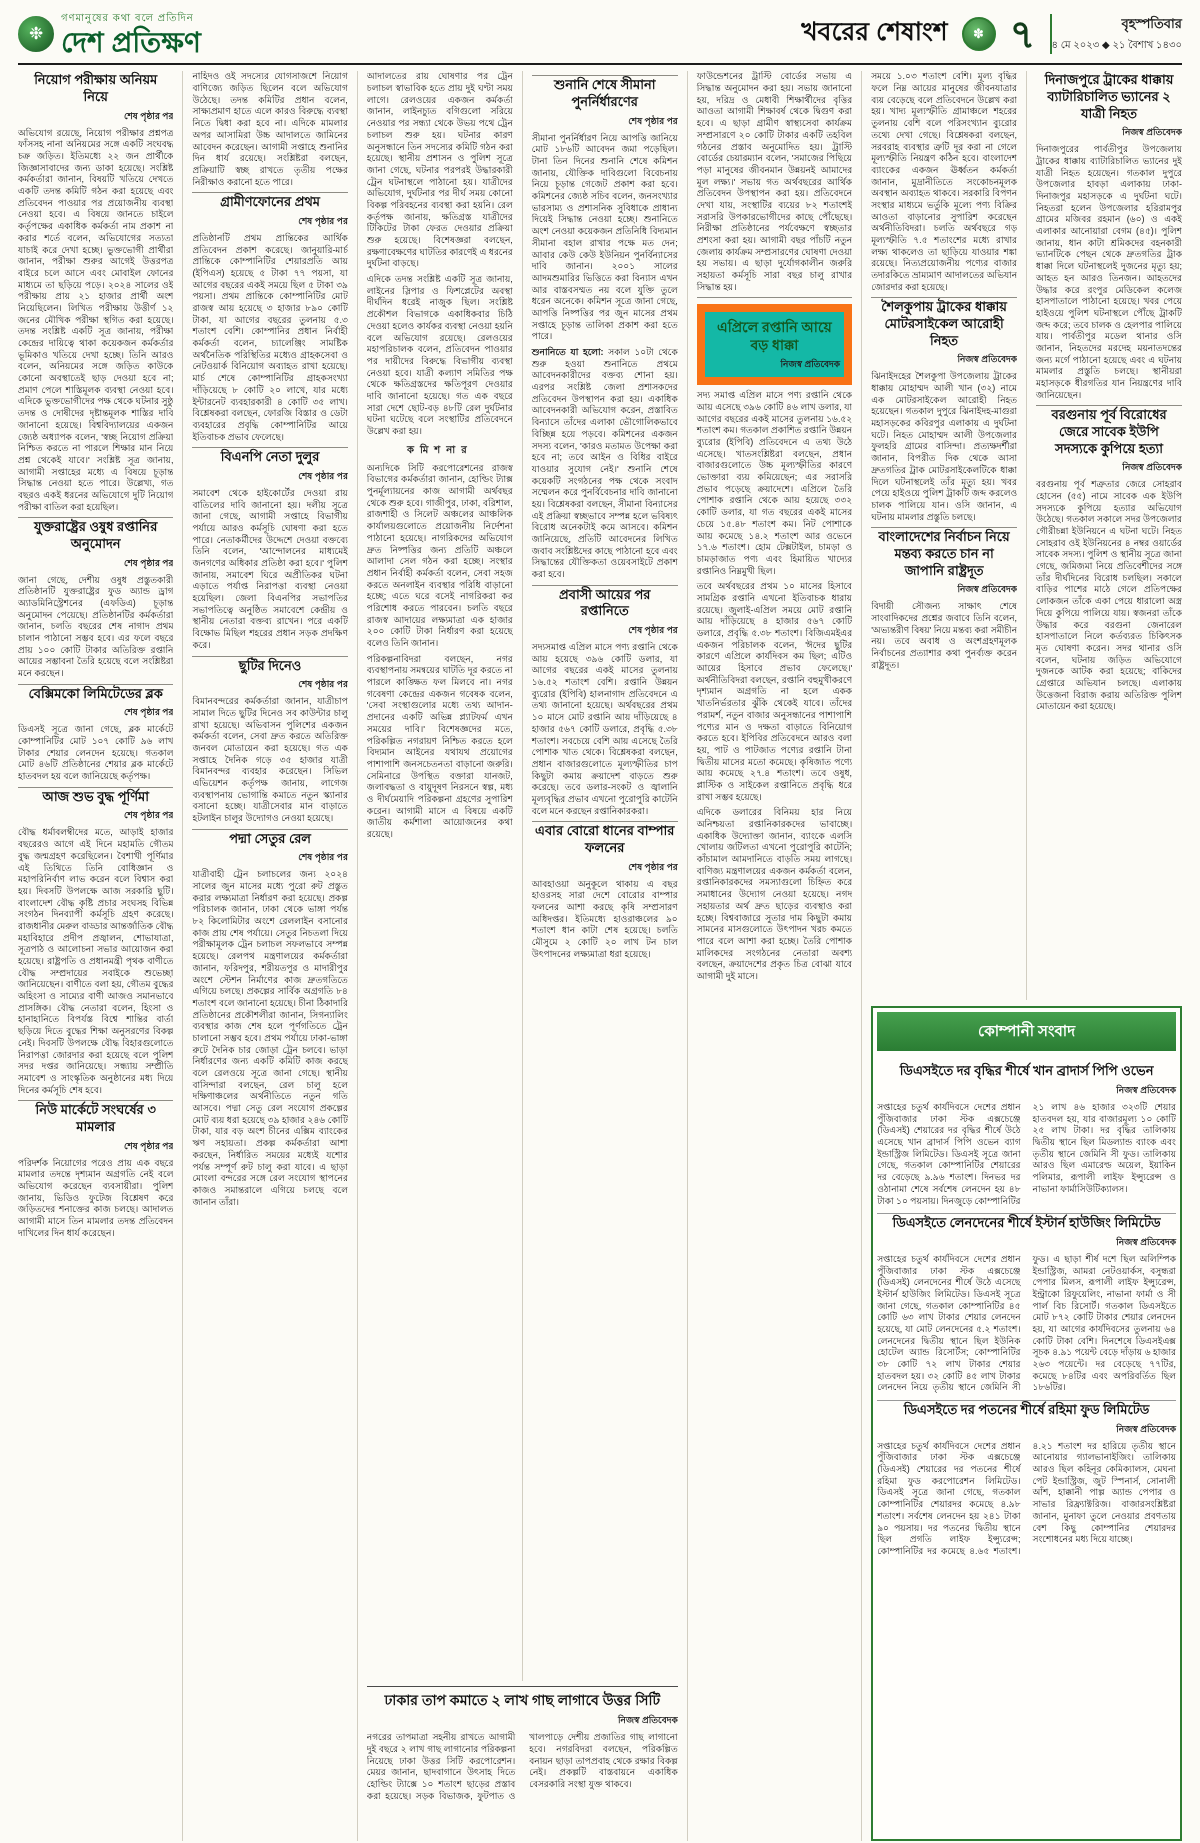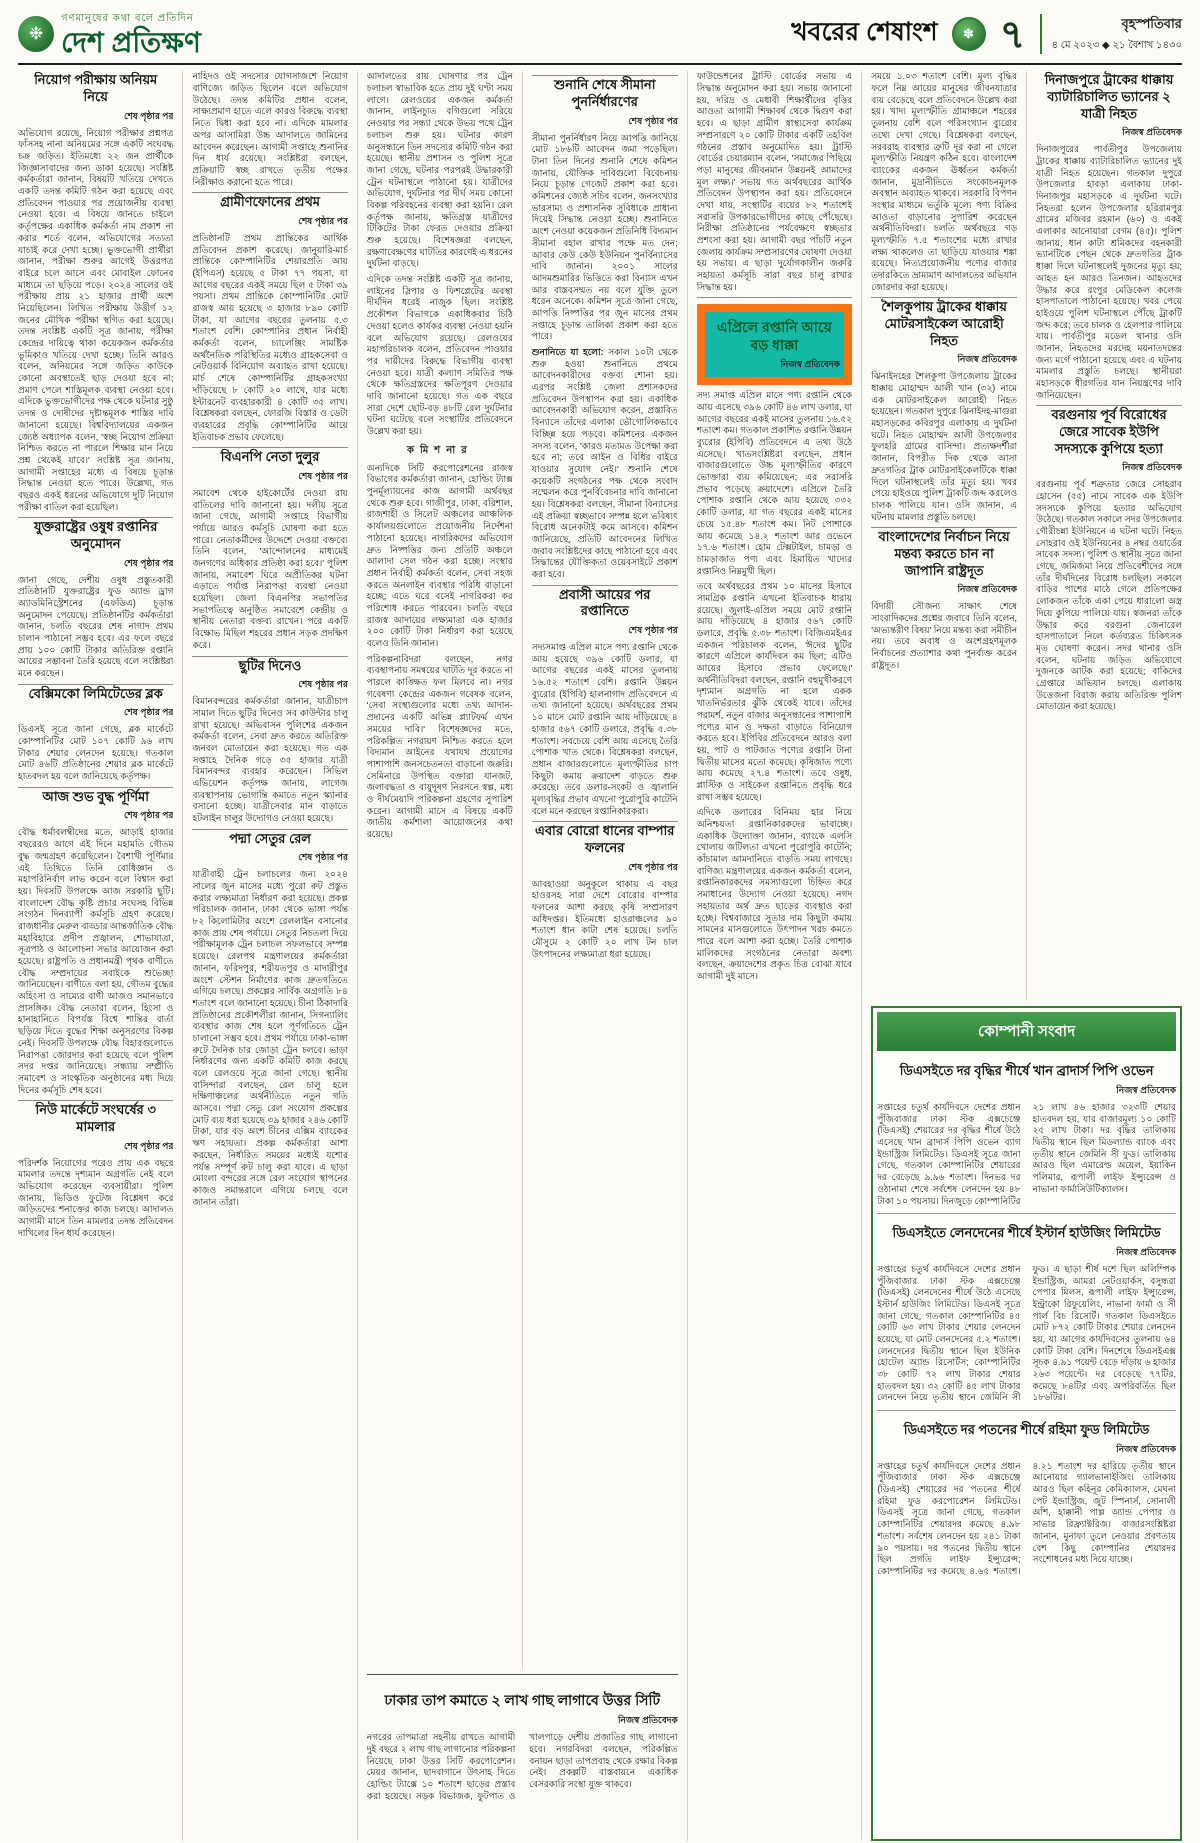--- a/index.html
+++ b/index.html
@@ -15,21 +15,21 @@
     background:radial-gradient(circle at 35% 35%, #55b35d, #15521f);
     color:#fff;display:flex;align-items:center;justify-content:center;font-size:17px;}
   .tagline{font-size:10px;color:#2e7d32;letter-spacing:1px;margin-bottom:1px;}
   .masthead-title{font-size:28px;font-weight:bold;color:#0b5e2b;line-height:1.05;}
   .spacer{flex:1;}
   .section-title{font-size:25px;font-weight:bold;color:#101010;white-space:nowrap;}
   .emblem{width:30px;height:30px;border-radius:50%;flex:none;border:2px solid #2e7d32;
     background:radial-gradient(circle at 40% 35%, #6abf6e, #1b5e20);
     color:#fff;display:flex;align-items:center;justify-content:center;font-size:13px;}
   .page-number{font-size:40px;font-weight:bold;color:#123c1a;line-height:1;}
-  .date-block{text-align:right;border-left:2px solid #2e7d32;padding-left:10px;}
+  .date-block{text-align:right;border-left:2px solid #2e7d32;padding-left:0;}
   .day{font-size:13px;font-weight:bold;}
   .date{font-size:10px;margin-top:2px;}
   
   .content{display:flex;height:1770px;overflow:hidden;margin-top:6px;}
   .content>*{min-width:0;}
   .content>*+*{border-left:1px solid #d2cec1;padding-left:9px;margin-left:9px;}
   .w1{flex:1;overflow:hidden;}
   .w2{flex:2;display:flex;flex-direction:column;overflow:hidden;}
   .pair{display:flex;flex:1;min-height:0;overflow:hidden;}
   .pair>.subcol{flex:1;min-width:0;overflow:hidden;}
@@ -40,29 +40,29 @@
   .headline{font-size:13px;font-weight:bold;text-align:center;line-height:1.28;margin:1px 3px 3px;color:#101010;}
   .kicker{font-size:9px;font-weight:bold;text-align:right;margin:0 0 4px;color:#222;}
   .body-text{font-size:9px;line-height:1.3;text-align:justify;margin:0 0 4px;color:#202020;}
   .lead-bold{font-weight:bold;}
   .inline-subhead{font-size:10px;font-weight:bold;text-align:center;letter-spacing:6px;margin:4px 0;}
   
   .green-box{border:8px solid #f97316;background:#14b8a6;text-align:center;padding:6px 4px 4px;margin:6px 0 5px;}
   .green-box .headline{font-size:14px;color:#14571f;margin-bottom:2px;}
   .green-box .kicker{margin-bottom:1px;}
   
-  .cd-bottom{flex:none;height:150px;overflow:hidden;border-top:1.5px solid #4a4a4a;margin-top:5px;padding-top:16px;}
+  .cd-bottom{flex:none;height:150px;overflow:hidden;border-top:1.5px solid #4a4a4a;margin-top:5px;padding-top:4px;}
   .cd-bottom .headline{font-size:14px;}
   .cd-bottom .body-text{column-count:2;column-gap:14px;}
   
   .fg-bottom{flex:none;height:835px;overflow:hidden;margin-top:6px;}
   .company-box{border:2.5px solid #2e7d32;background:#fffefb;height:100%;box-sizing:border-box;padding:4px;overflow:hidden;}
   .company-title{background:linear-gradient(#46a04e,#2a7d33);color:#fff;text-align:center;
     font-size:15px;font-weight:bold;padding:7px 0;margin-bottom:5px;}
-  .c-art{border-top:1px solid #9a9a9a;margin-top:6px;padding-top:10px;}
+  .c-art{border-top:1px solid #9a9a9a;margin-top:6px;padding-top:0;}
   .c-art.first{border-top:none;margin-top:12px;padding-top:0;}
   .c-art .headline{font-size:13px;}
   .c-art .body-text{column-count:2;column-gap:12px;}
 </style>
 </head>
 <body>
 
 <div class="page">
 
   <div class="header">

